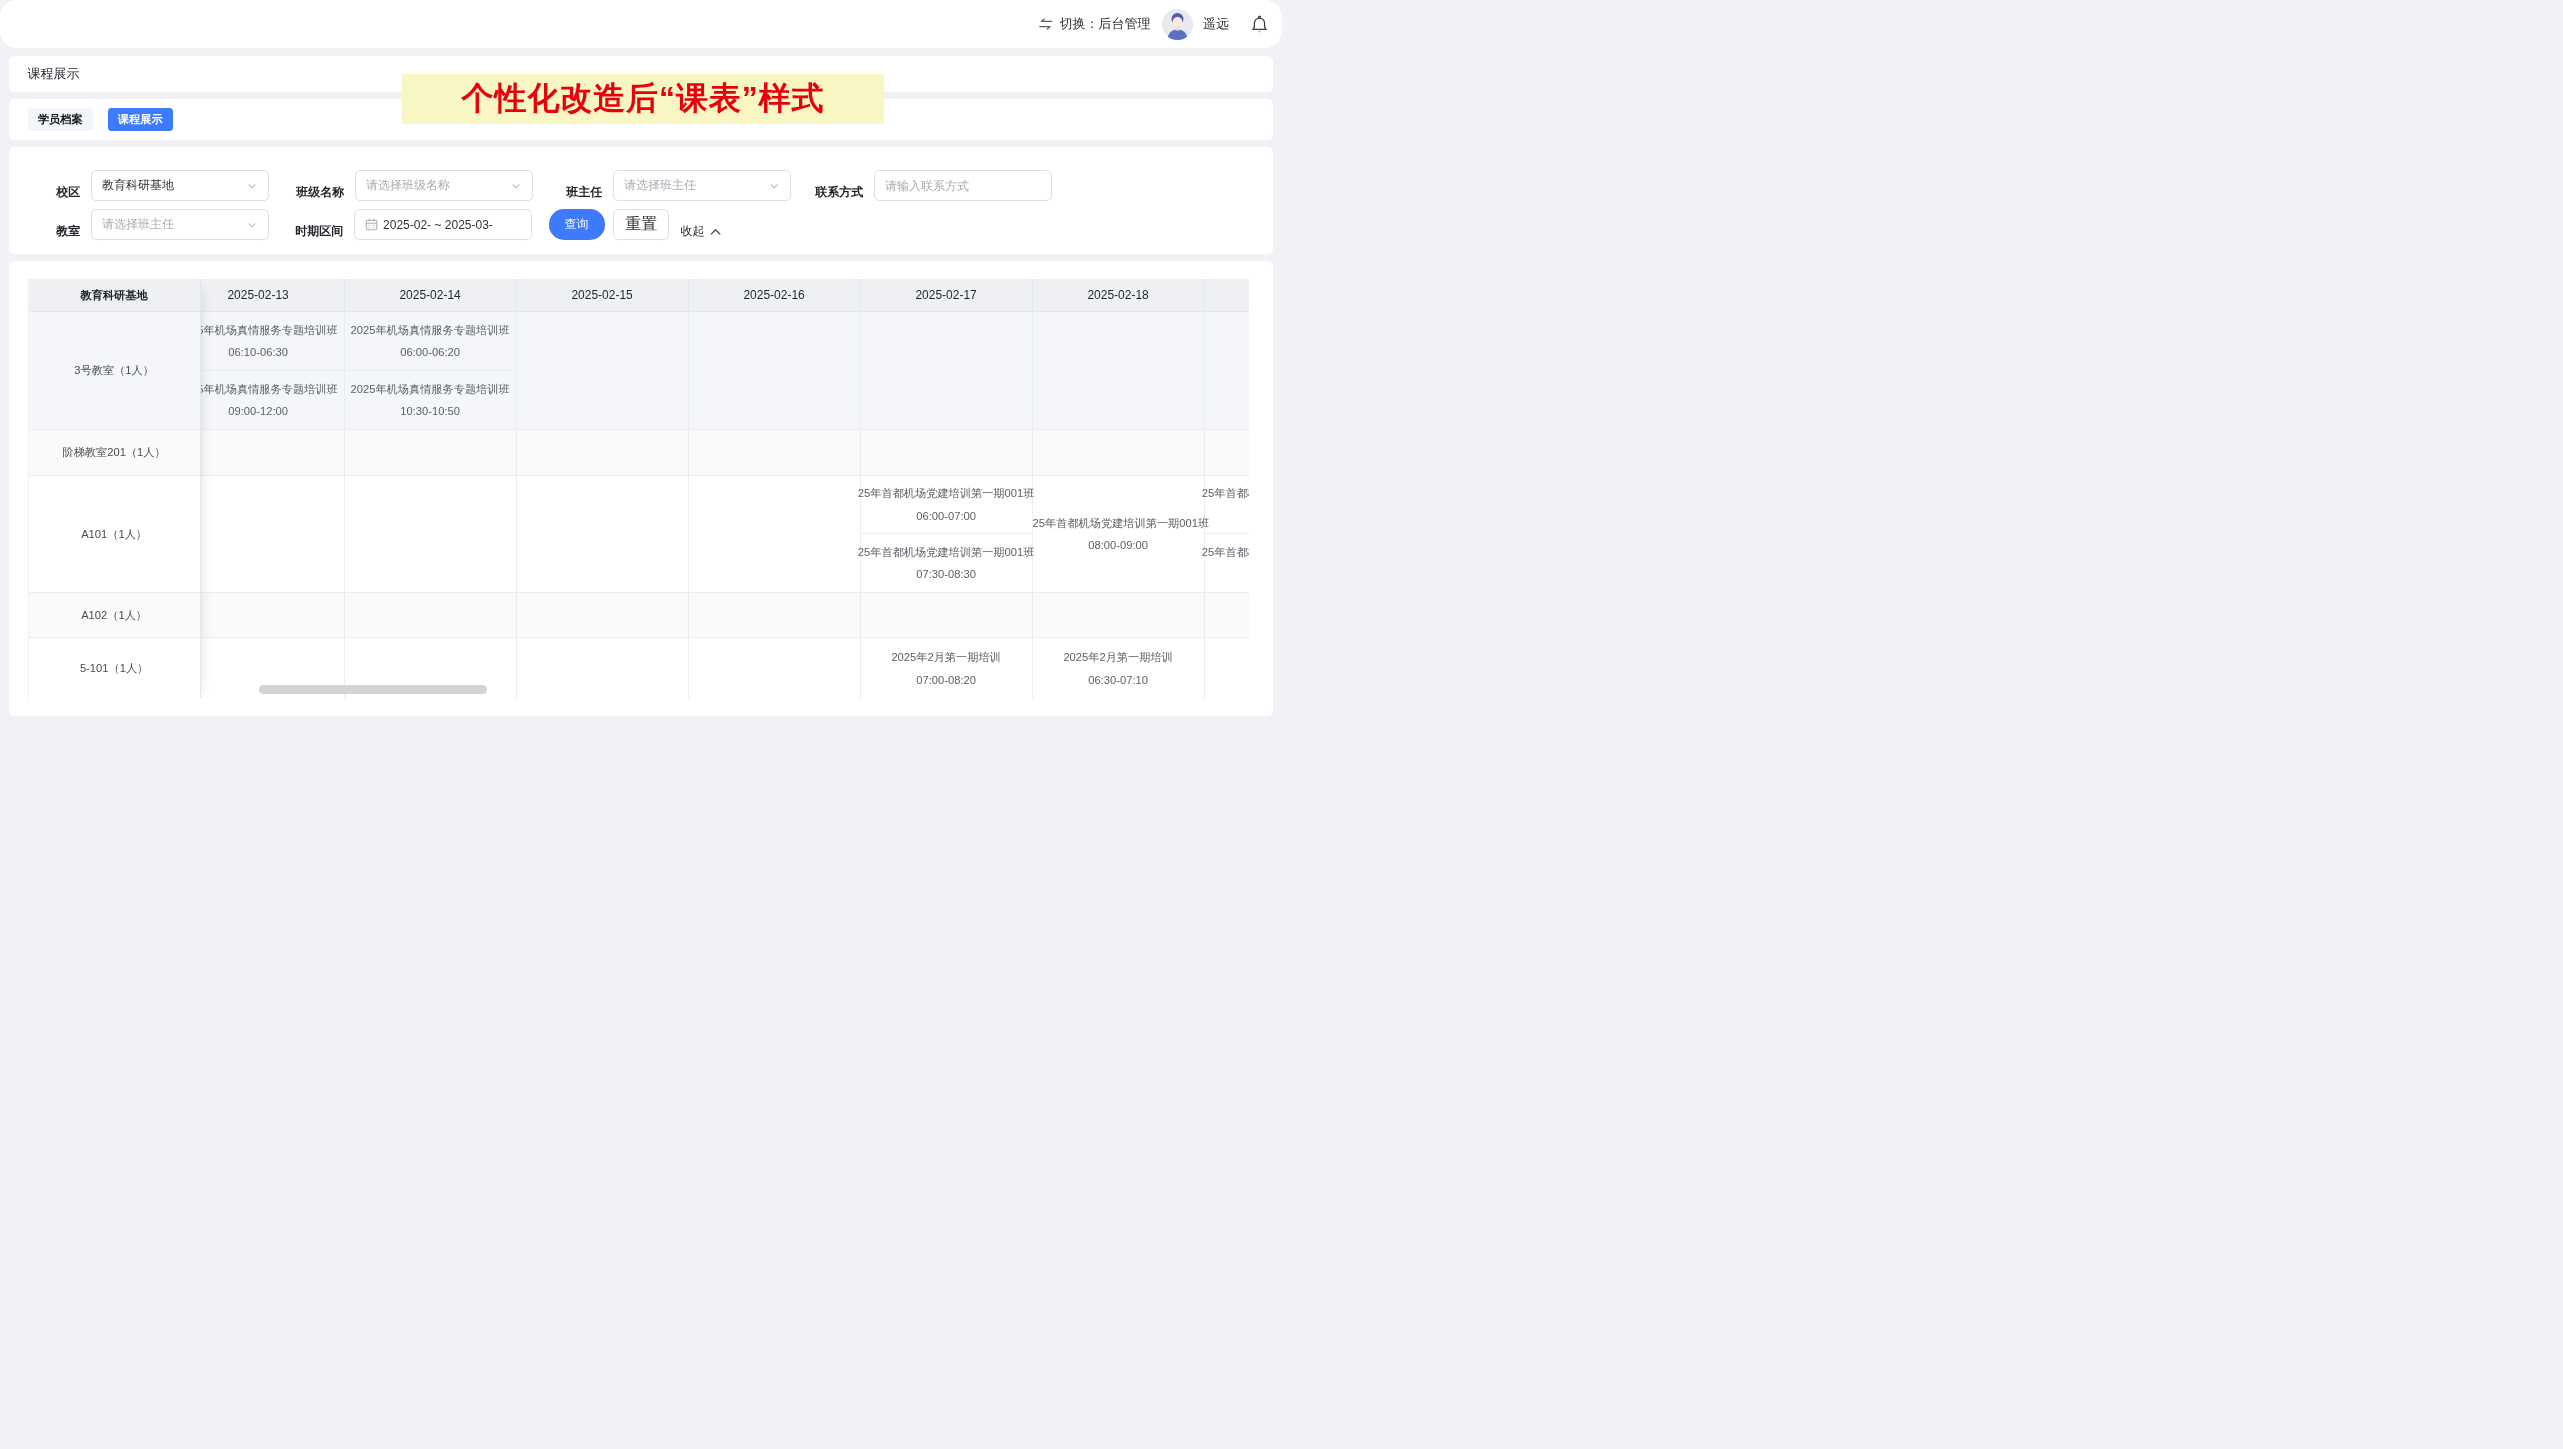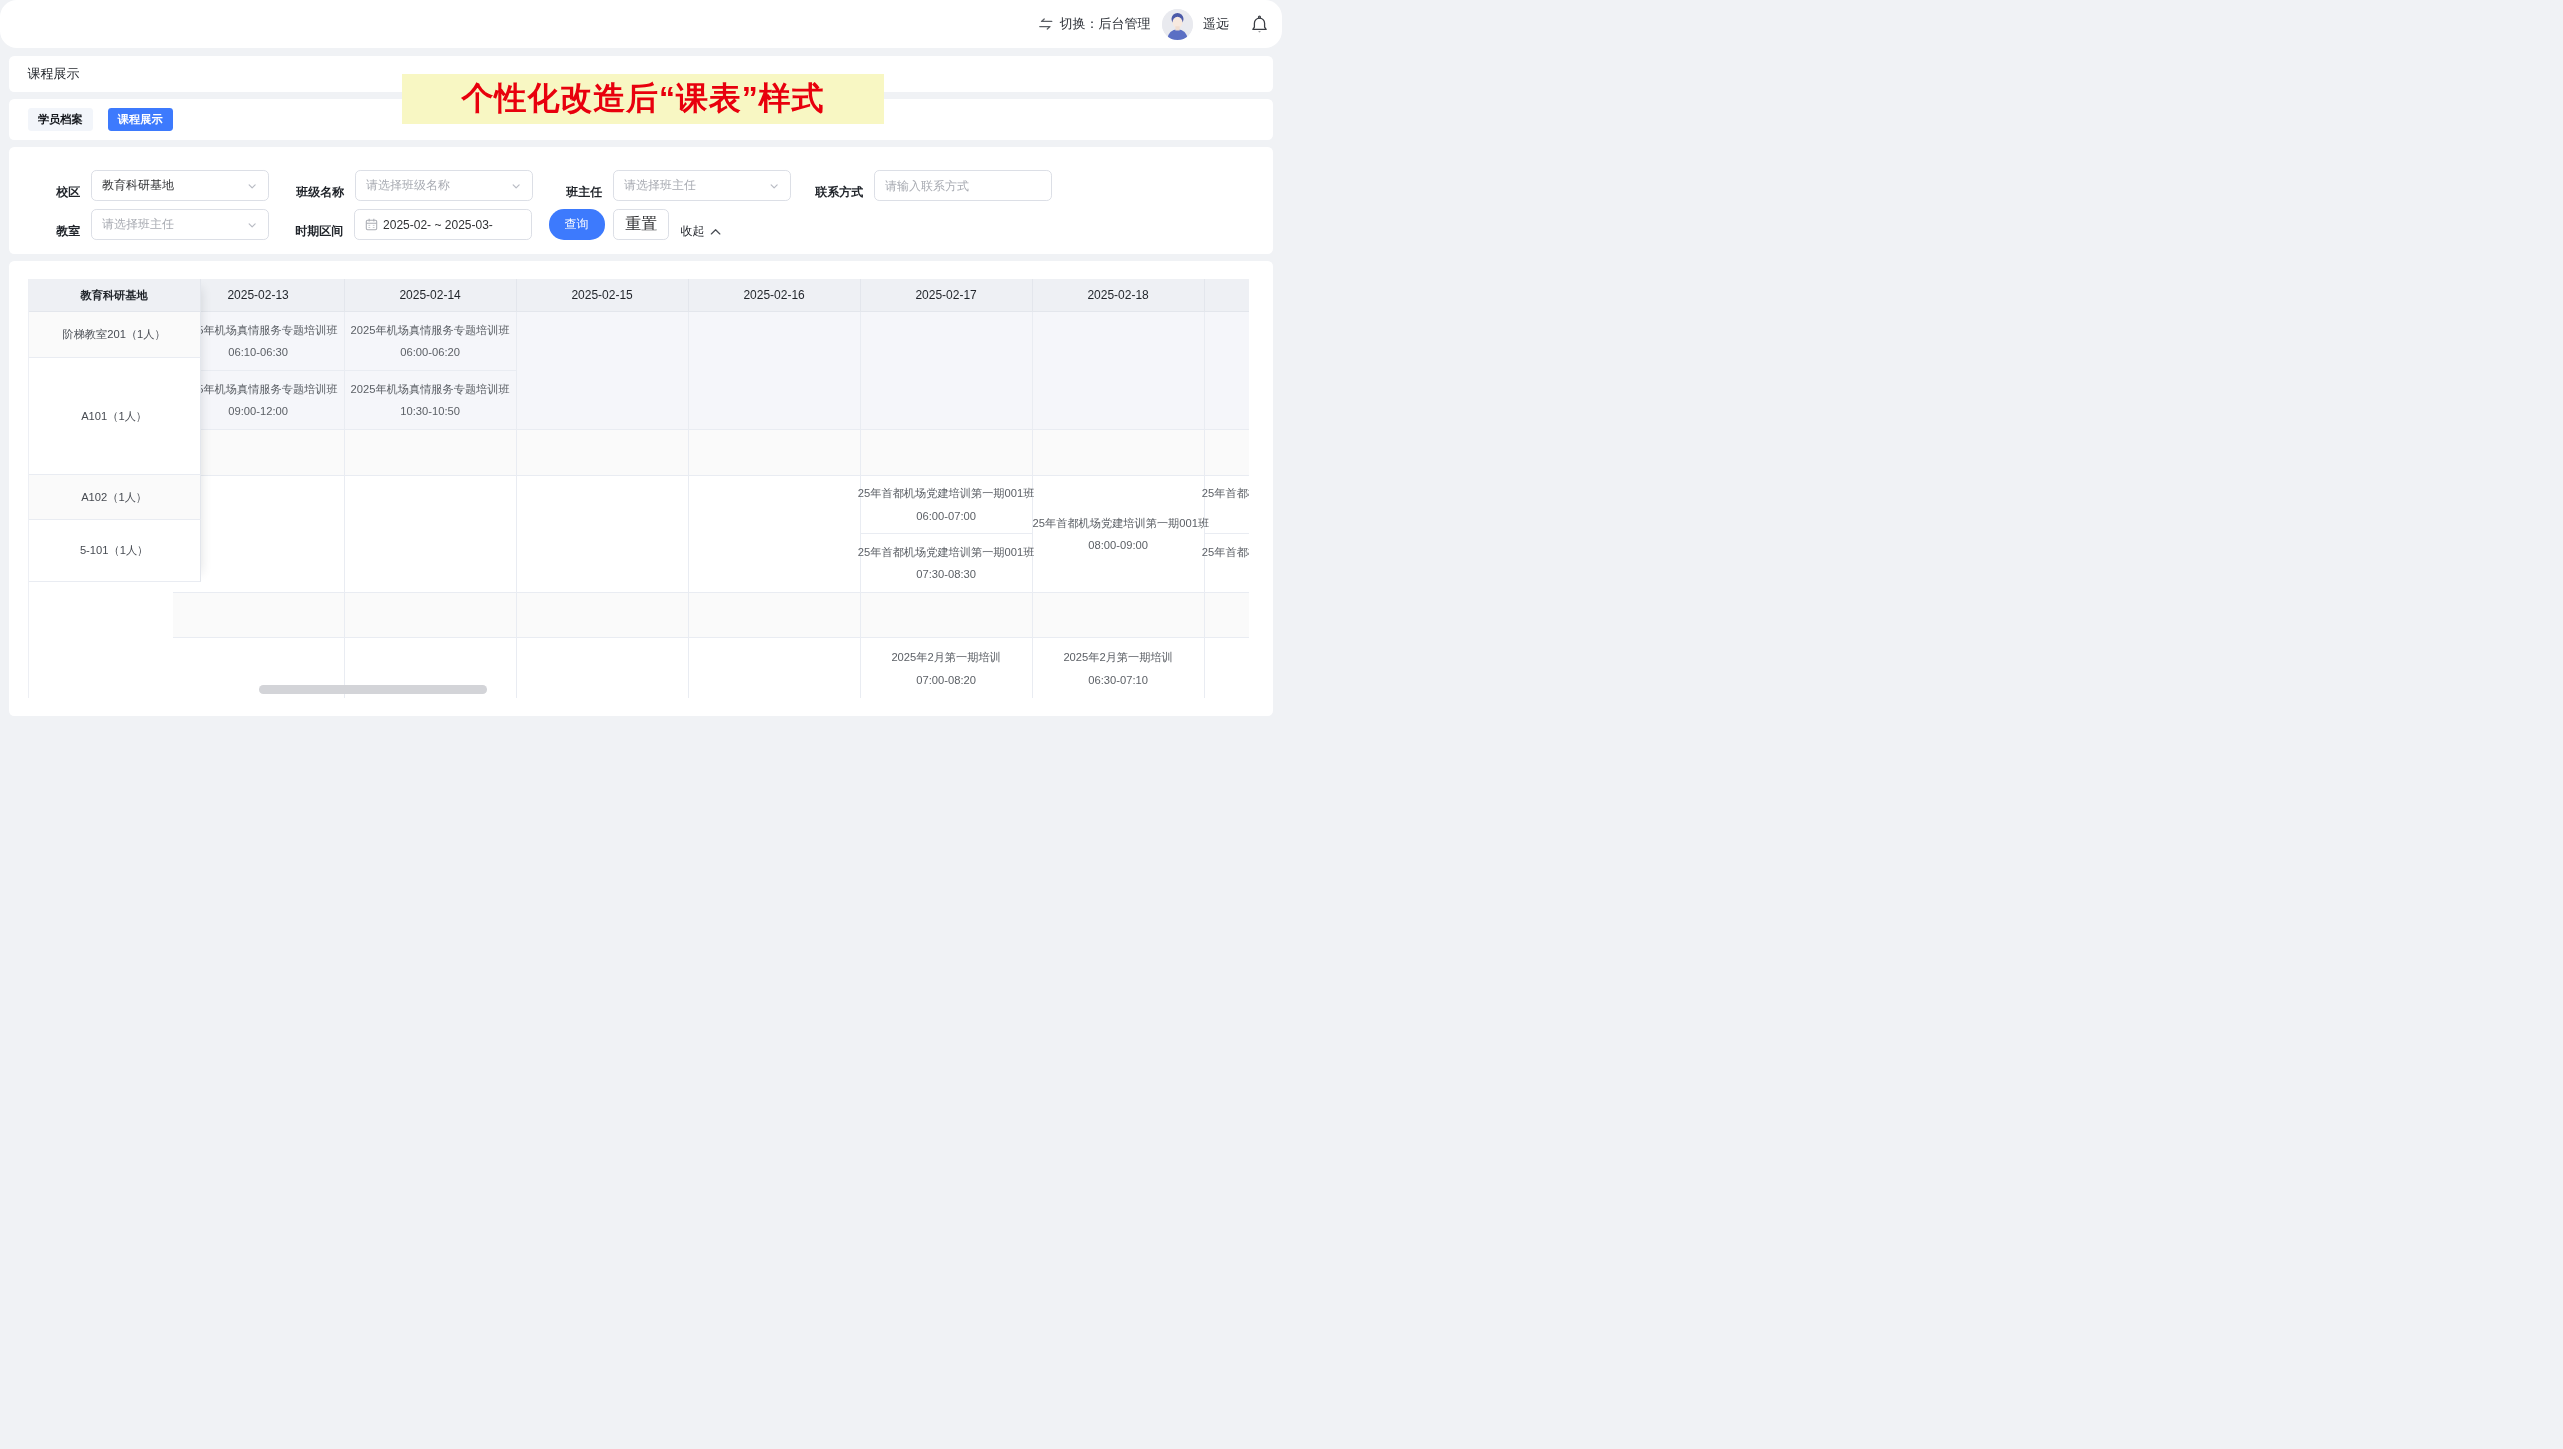--- a/index.html
+++ b/index.html
@@ -298,20 +298,21 @@
                 <div class="entry">
                   <div>2025年2月第一期培训</div>
                   <div class="etime">06:30-07:10</div>
                 </div>
               </div>
               <div class="bcell"></div>
             </div>
           </div>
         <div class="sticky-col" id="stickyCol">
             <div class="scell corner" style="height: 33px;">教育科研基地</div>
+            <div class="scell" style="height: 118px; background: rgb(245, 246, 250);">3号教室（1人）</div>
             <div class="scell" style="height: 46px; background: rgb(250, 250, 250);">阶梯教室201（1人）</div>
             <div class="scell" style="height: 117px; background: rgb(255, 255, 255);">A101（1人）</div>
             <div class="scell" style="height: 45px; background: rgb(250, 250, 250);">A102（1人）</div>
             <div class="scell" style="height: 62px; background: rgb(255, 255, 255);">5-101（1人）</div>
           </div>
         <div class="hthumb"></div>
       </div>
     </section>
 
   </main>

